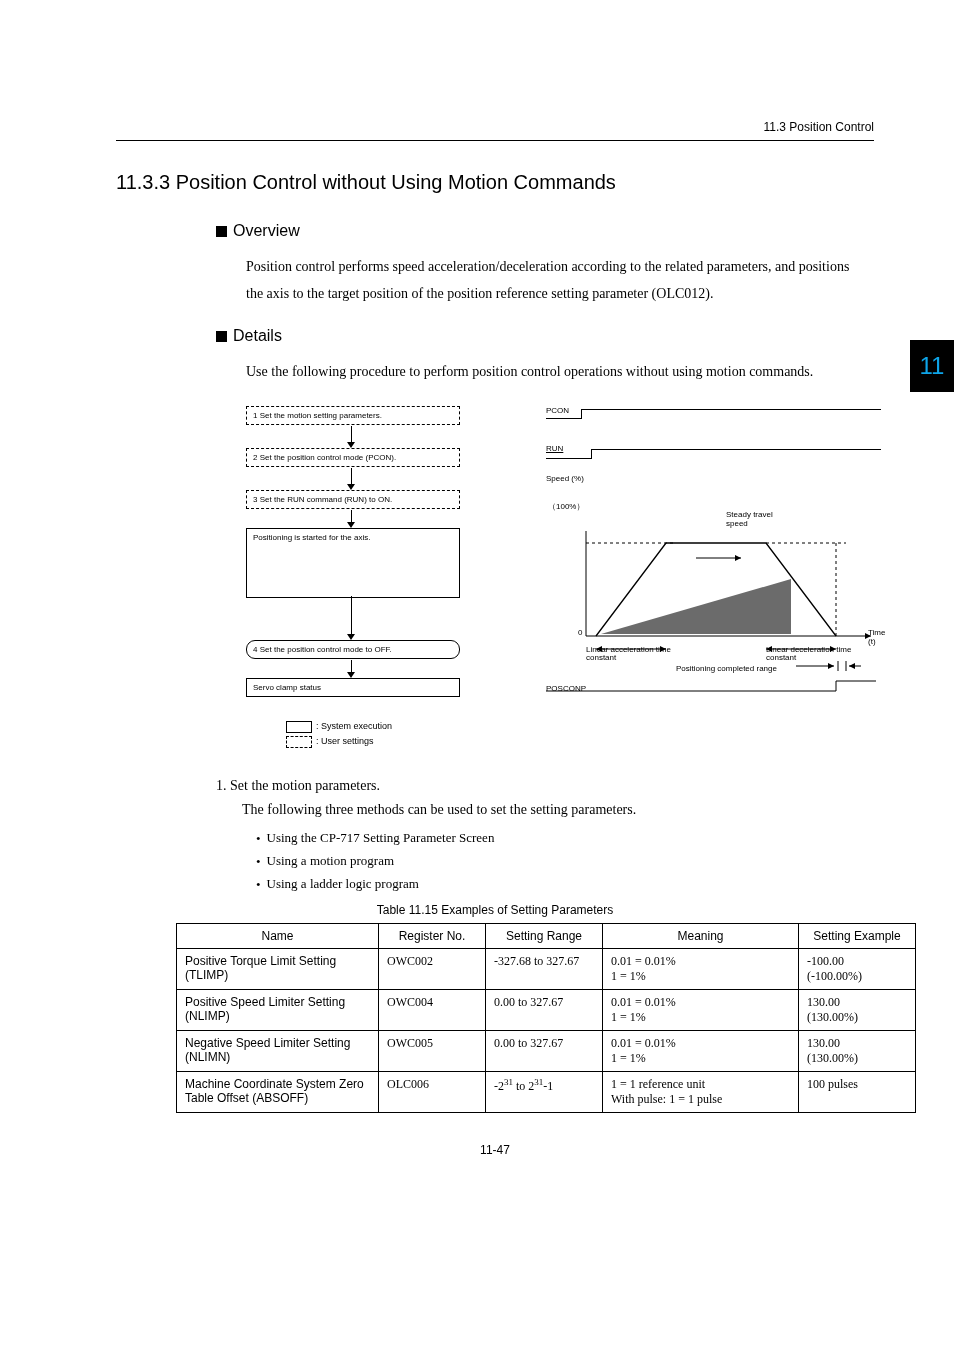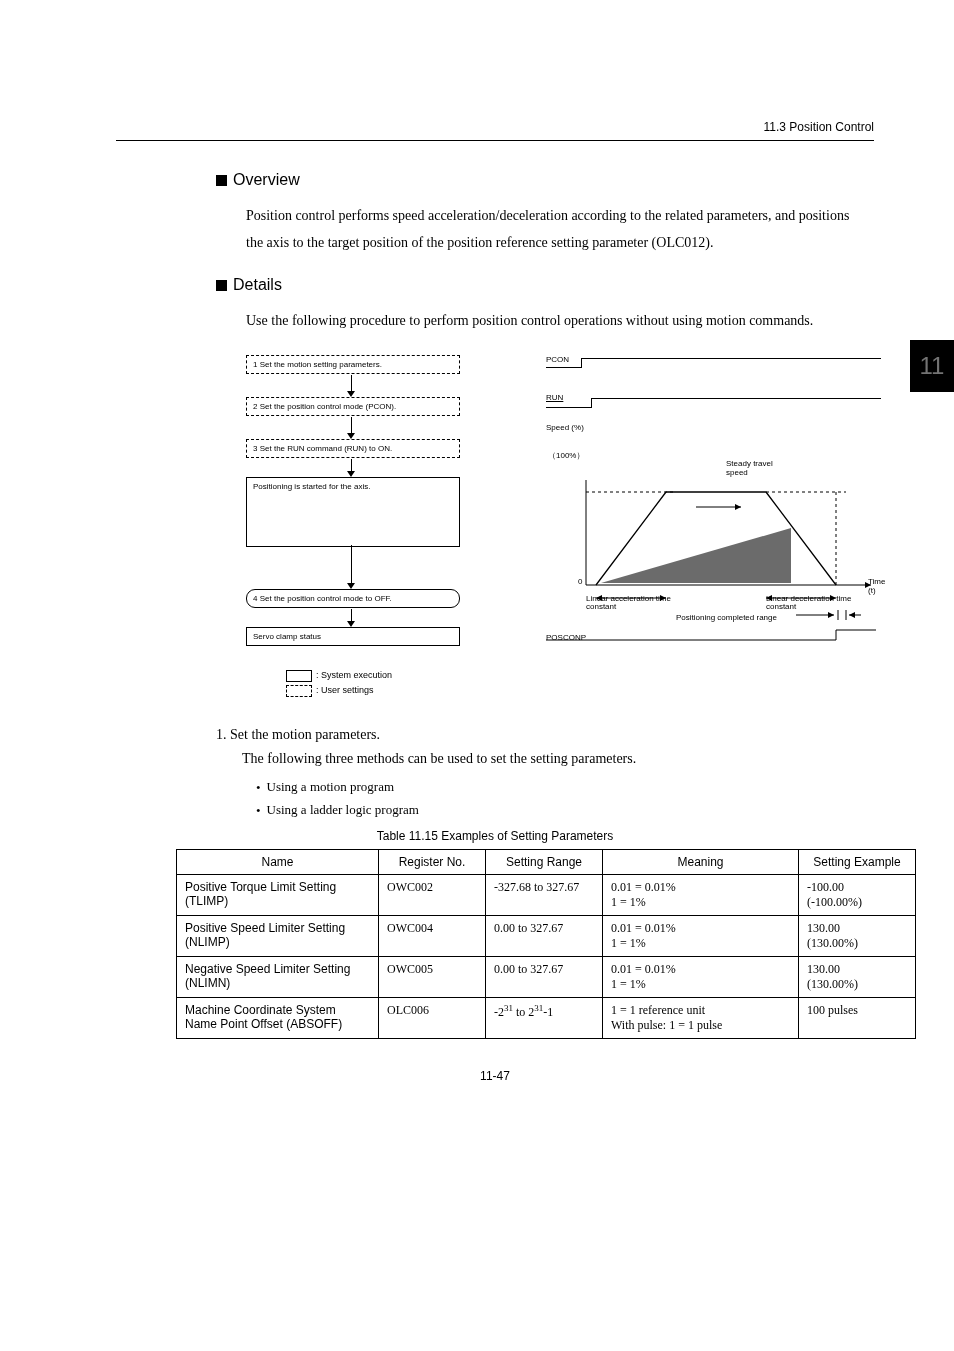--- a/index.html
+++ b/index.html
@@ -50,21 +50,21 @@
     font-family: "Times New Roman", Times, serif;
     margin-bottom: 20px;
   }
   .side-tab {
     position: absolute;
     right: 0;
     top: 340px;
     width: 44px;
     height: 52px;
     background: #000;
-    color: #737373;
+    color: #0ea5e9;
     font-size: 24px;
     display: flex;
     align-items: center;
     justify-content: center;
   }
   
   .diagram-wrap {
     margin-left: 130px;
     margin-bottom: 22px;
   }
@@ -188,20 +188,21 @@
 </style>
 </head>
 <body>
 
 <div class="page">
 
   <div class="top-header">11.3  Position Control</div>
 
   <div class="side-tab">11</div>
 
+  <div class="section-heading">11.3.3  Position Control without Using Motion Commands</div>
 
   <div class="sub-heading">
     <span class="square"></span><span>Overview</span>
   </div>
   <div class="body-text">Position control performs speed acceleration/deceleration according to the related parameters, and positions the axis to the target position of the position reference setting parameter (OLC012).</div>
 
   <div class="sub-heading">
     <span class="square"></span><span>Details</span>
   </div>
   <div class="body-text">Use the following procedure to perform position control operations without using motion commands.</div>
@@ -293,20 +294,21 @@
       <div class="sig-label" style="left:340px; top:240px; width:110px; line-height:1.05;">Linear acceleration time constant</div>
       <div class="sig-label" style="left:520px; top:240px; width:110px; line-height:1.05;">Linear deceleration time constant</div>
       <div class="sig-label" style="left:430px; top:258px;">Positioning completed range</div>
       <div class="sig-label" style="left:300px; top:278px;">POSCONP</div>
 
     </div>
   </div>
 
   <div class="num-item">1.  Set the motion parameters.</div>
   <div class="num-sub">The following three methods can be used to set the setting parameters.</div>
+  <div class="bullet-line"><span class="bullet-dot">•</span><span>Using the CP-717 Setting Parameter Screen</span></div>
   <div class="bullet-line"><span class="bullet-dot">•</span><span>Using a motion program</span></div>
   <div class="bullet-line"><span class="bullet-dot">•</span><span>Using a ladder logic program</span></div>
 
   <div class="table-caption">Table 11.15  Examples of Setting Parameters</div>
 
   <table class="param">
     <thead>
       <tr>
         <th style="width:185px;">Name</th>
         <th style="width:90px;">Register No.</th>
@@ -331,21 +333,21 @@
           <td class="ex">130.00<br>(130.00%)</td>
         </tr>
         <tr>
           <td class="name">Negative Speed Limiter Setting (NLIMN)</td>
           <td class="reg">OWC005</td>
           <td class="range">0.00 to 327.67</td>
           <td class="mean">0.01 = 0.01%<br>1 = 1%</td>
           <td class="ex">130.00<br>(130.00%)</td>
         </tr>
         <tr>
-          <td class="name">Machine Coordinate System Name Point Offset (ABSOFF)</td>
+          <td class="name">Machine Coordinate System Zero Table Offset (ABSOFF)</td>
           <td class="reg">OLC006</td>
           <td class="range">-2<span class="sup">31</span> to 2<span class="sup">31</span>-1</td>
           <td class="mean">1 = 1 reference unit<br>With pulse: 1 = 1 pulse</td>
           <td class="ex">100 pulses</td>
         </tr>
       </tbody>
   </table>
 
   <div class="footer">11-47</div>
 

